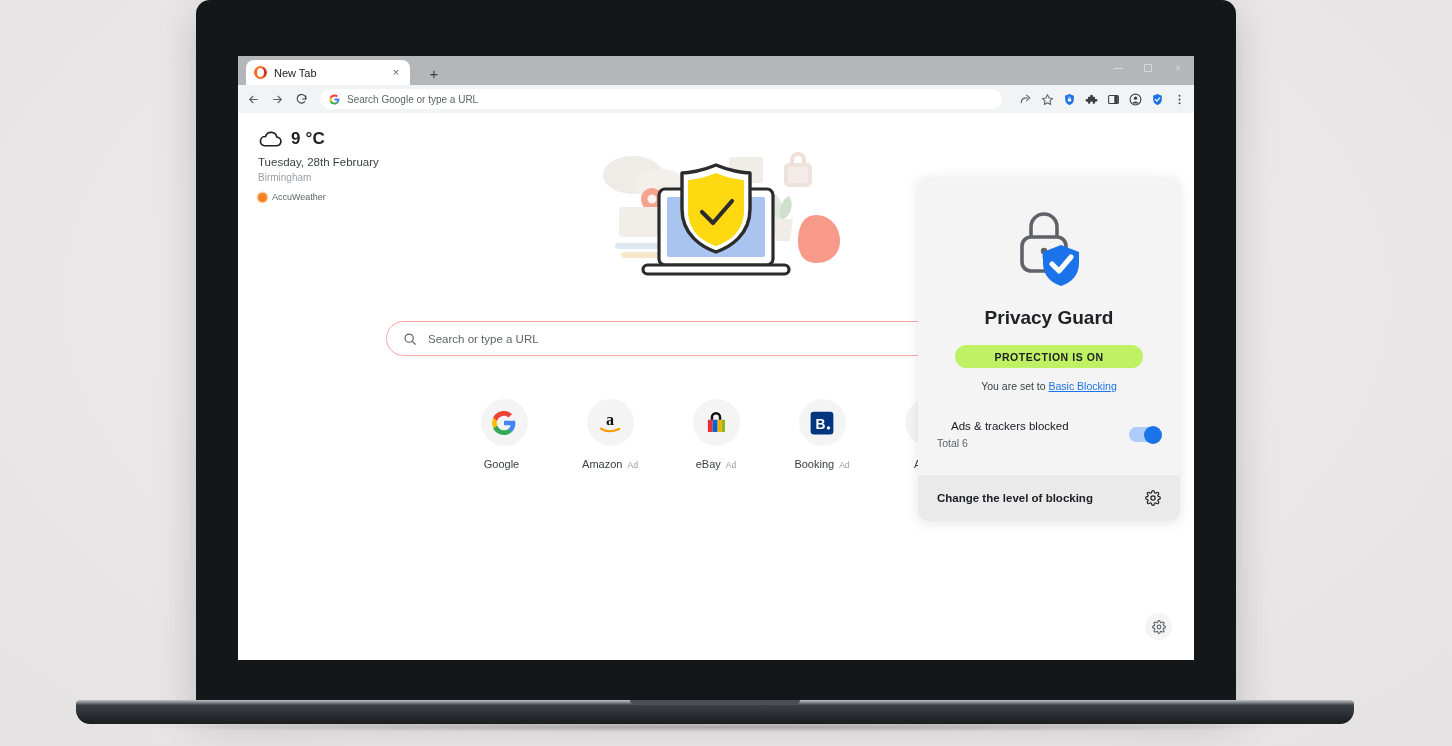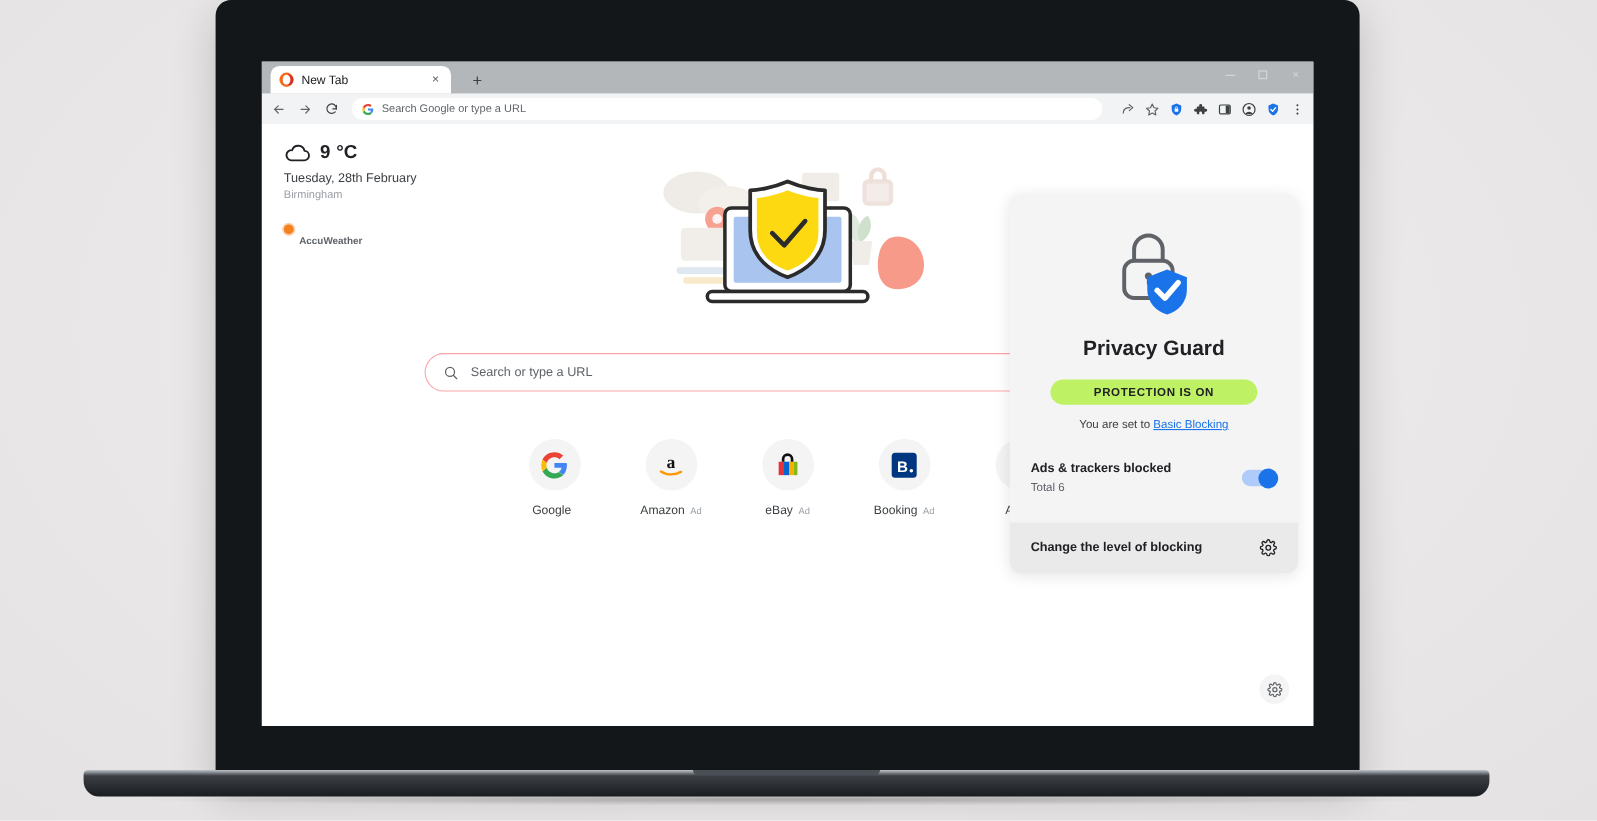--- a/index.html
+++ b/index.html
@@ -138,21 +138,21 @@
 
   
   .weather { position: absolute; left: 20px; top: 16px; }
   .weather-top { display: flex; align-items: center; gap: 8px; }
   .weather-temp { font-size: 17px; font-weight: bold; color: #202124; letter-spacing: .2px;}
   .weather-date { font-size: 11.5px; color: #3c4043; margin-top: 7px; }
   .weather-city { font-size: 10px; color: #9aa0a6; margin-top: 4px; }
   .weather-brand { display:flex; align-items:center; gap: 5px; margin-top: 9px; }
   .aw-dot { width: 9px; height: 9px; border-radius: 50%; background: #f58220; flex:none;
             box-shadow: 0 0 0 1.5px rgba(245,130,32,.35);}
-  .weather-brand-label { font-size: 9px; color: #5f6368; font-weight: bold; margin-top: 22px; }
+  .weather-brand-label { font-size: 9px; color: #5f6368; font-weight: normal; }
 
   
   .hero { position: absolute; left: 50%; transform: translateX(-50%); top: 14px; width: 270px; height: 175px; }
 
   
   .searchbar {
     position: absolute; left: 50%; transform: translateX(-50%); top: 208px;
     width: 660px; height: 35px;
     border: 1px solid #fca5a5;
     border-radius: 18px;
@@ -196,21 +196,21 @@
     background: #bef264; border-radius: 12px;
     display: flex; align-items: center; justify-content: center;
     font-size: 10.5px; font-weight: bold; letter-spacing: .55px; color: #202124;
   }
   .panel-sub { text-align: center; font-size: 10.5px; color: #3c4043; margin-top: 12px; }
   .panel-sub a { color: #1a73e8; text-decoration: underline; }
   .panel-row {
     display: flex; align-items: center; justify-content: space-between;
     padding: 0 19px; margin-top: 28px; margin-bottom: 26px;
   }
-  .panel-row-title { font-size: 11.5px; font-weight: bold; color: #202124; }
+  .panel-row-title { font-size: 11.5px; font-weight: normal; color: #202124; margin-left: 14px; }
   .panel-row-sub { font-size: 10.5px; color: #5f6368; margin-top: 5px; }
   .toggle {
     width: 32px; height: 15px; border-radius: 8px;
     background: #aecbfa; position: relative; flex: none;
   }
   .toggle-knob {
     position: absolute; right: -1px; top: -1.5px;
     width: 18px; height: 18px; border-radius: 50%;
     background: #1a73e8;
   }

